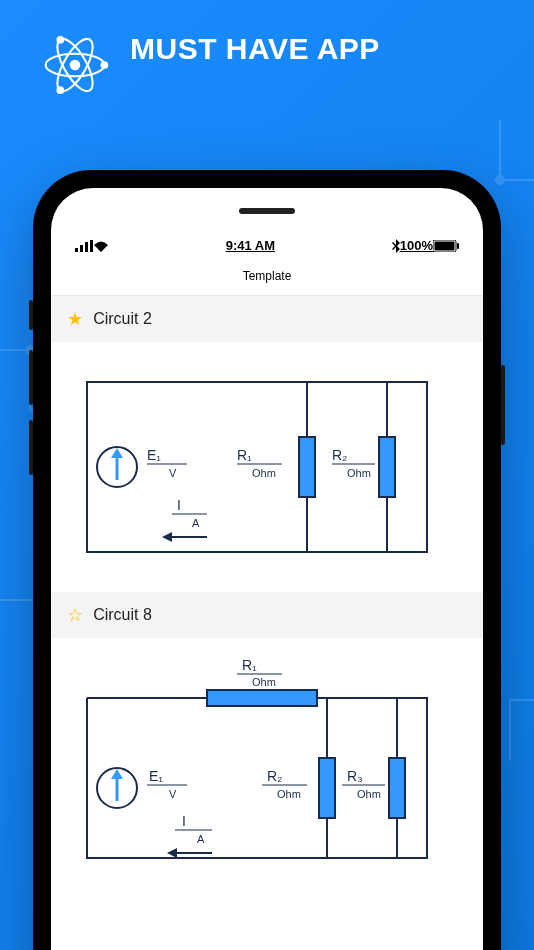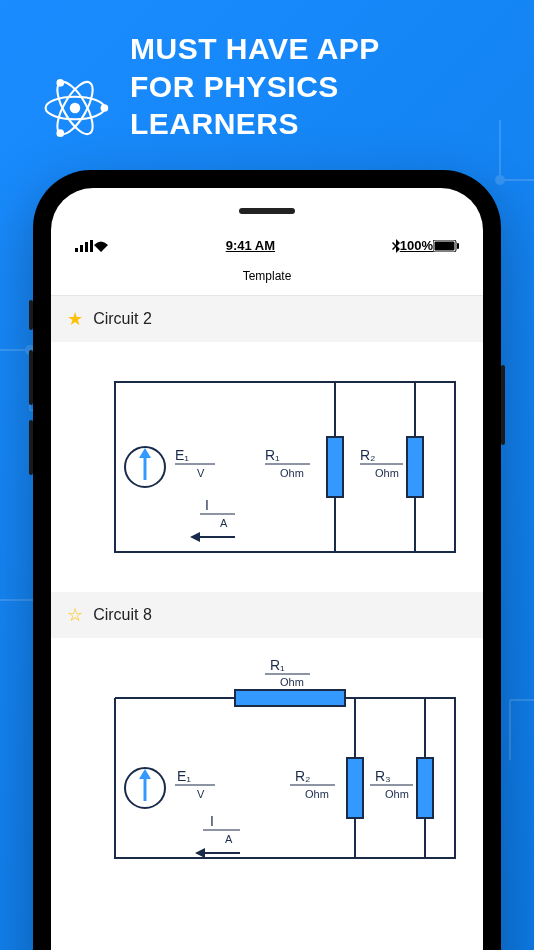--- a/index.html
+++ b/index.html
@@ -12,21 +12,21 @@
       overflow: hidden;
     }
     .bg-circuit {
       position: absolute;
       inset: 0;
       opacity: 0.15;
       pointer-events: none;
     }
     .header-section {
       display: flex;
-      align-items: flex-end;
+      align-items: flex-start;
       padding: 30px 40px 20px 40px;
       gap: 20px;
     }
     .atom-icon { flex-shrink: 0; }
     .headline {
       color: #fff;
       font-size: 30px;
       font-weight: 700;
       line-height: 1.25;
       letter-spacing: 0.5px;
@@ -105,21 +105,21 @@
       gap: 10px;
       padding: 12px 16px;
       background: #f4f4f4;
       font-size: 16px;
       font-weight: 500;
       color: #222;
     }
     .star-filled { color: #ffc107; font-size: 18px; }
     .star-outline { color: #ffc107; font-size: 18px; }
     .circuit-diagram {
-      padding: 20px 34px;
+      padding: 20px 6px;
       background: #fff;
     }
     svg { display: block; }
   </style>
 </head>
 <body>
 
 <svg class="bg-circuit" viewBox="0 0 534 950">
   <g stroke="#fff" stroke-width="2" fill="none">
     <path d="M0 350 L30 350 L30 410 L60 410"></path>
@@ -139,21 +139,20 @@
       <ellipse cx="50" cy="50" rx="42" ry="16" transform="rotate(60 50 50)"></ellipse>
       <ellipse cx="50" cy="50" rx="42" ry="16" transform="rotate(120 50 50)"></ellipse>
       <circle cx="50" cy="50" r="6" fill="#fff"></circle>
       <circle cx="92" cy="50" r="4" fill="#fff"></circle>
       <circle cx="29" cy="14" r="4" fill="#fff"></circle>
       <circle cx="29" cy="86" r="4" fill="#fff"></circle>
     </g>
   </svg>
   <div class="headline">
     <div>MUST HAVE APP</div>
-    <div>FOR PHYSICS LEARNERS</div>
   </div>
 </div>
 
 <div class="phone-frame">
   <div class="side-button left1"></div>
   <div class="side-button left2"></div>
   <div class="side-button left3"></div>
   <div class="side-button right1"></div>
   <div class="phone-inner">
     <div class="speaker"></div>

